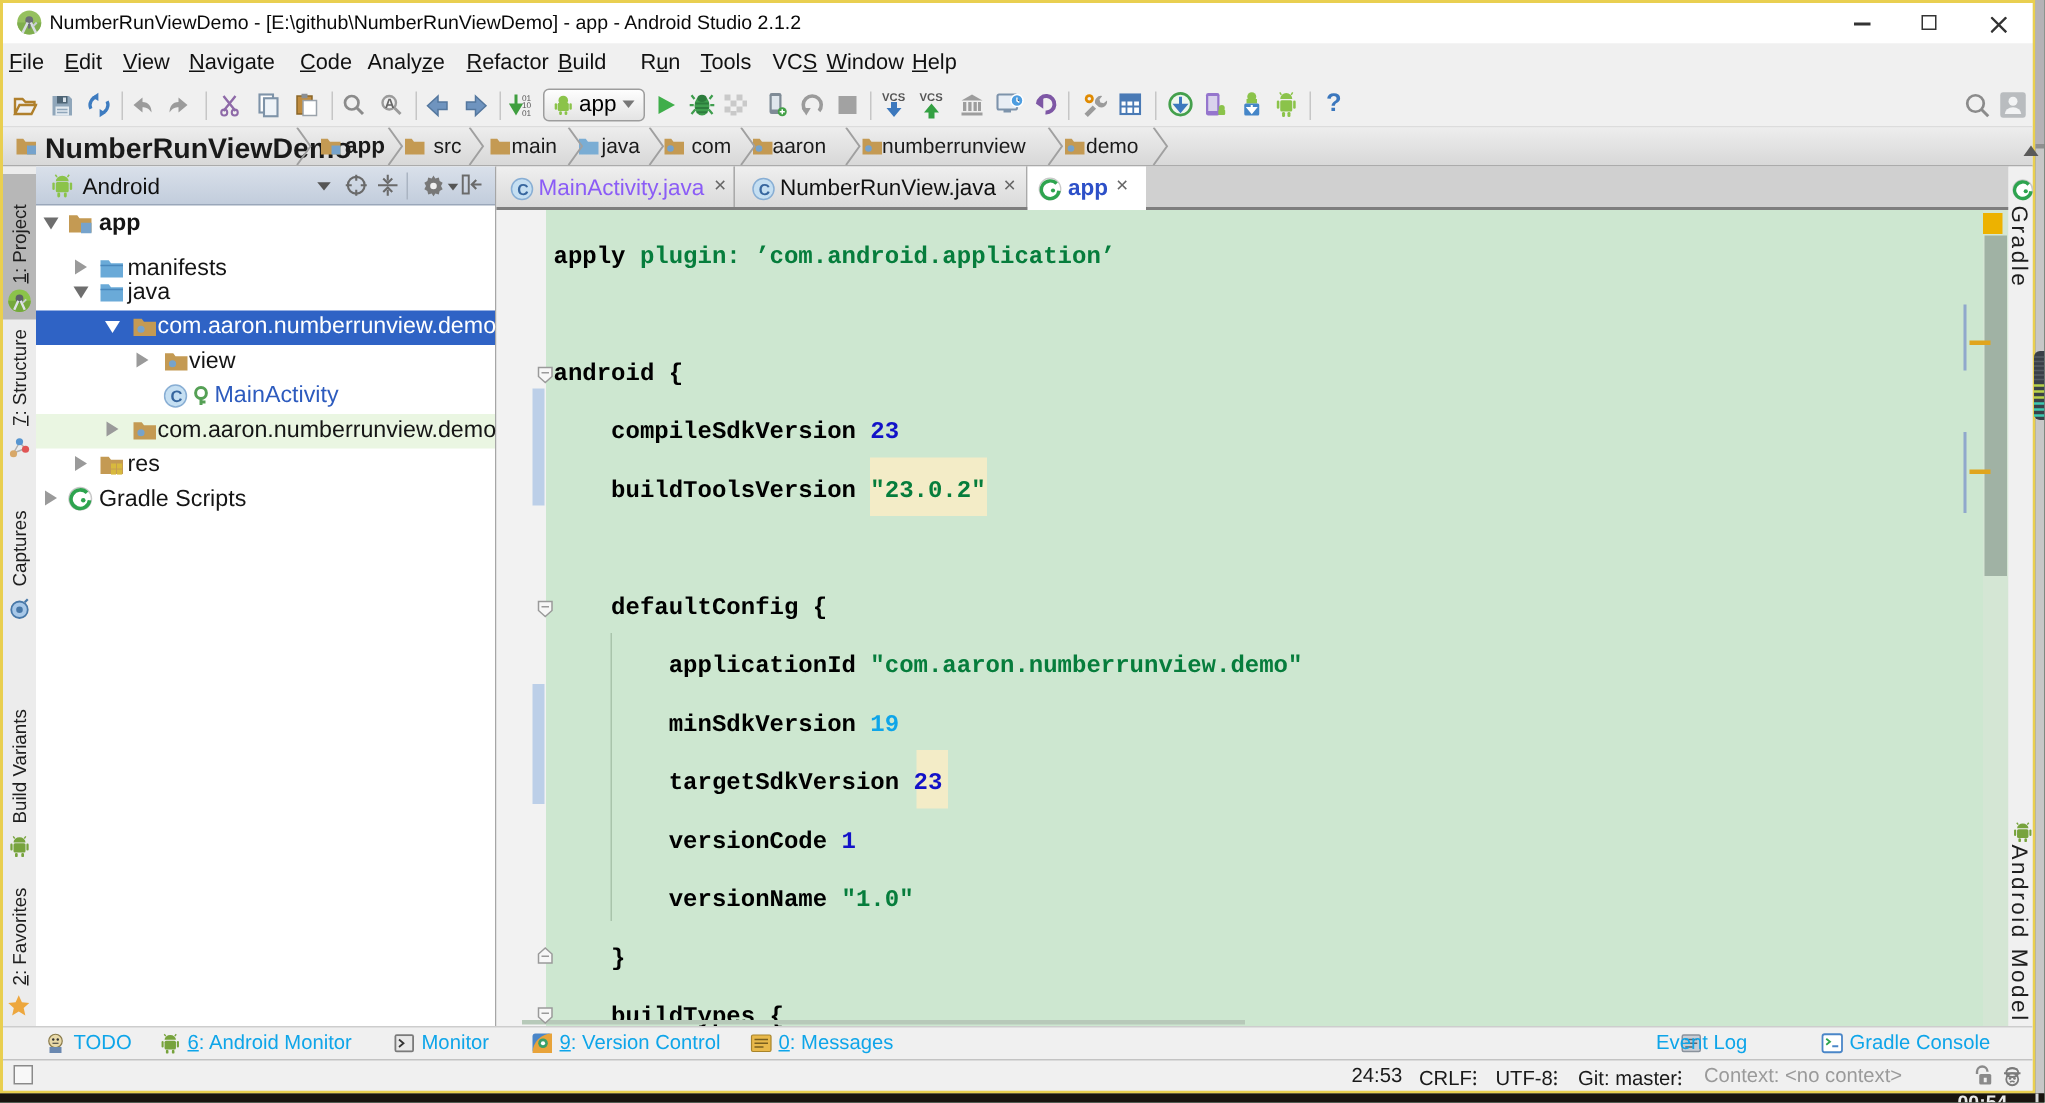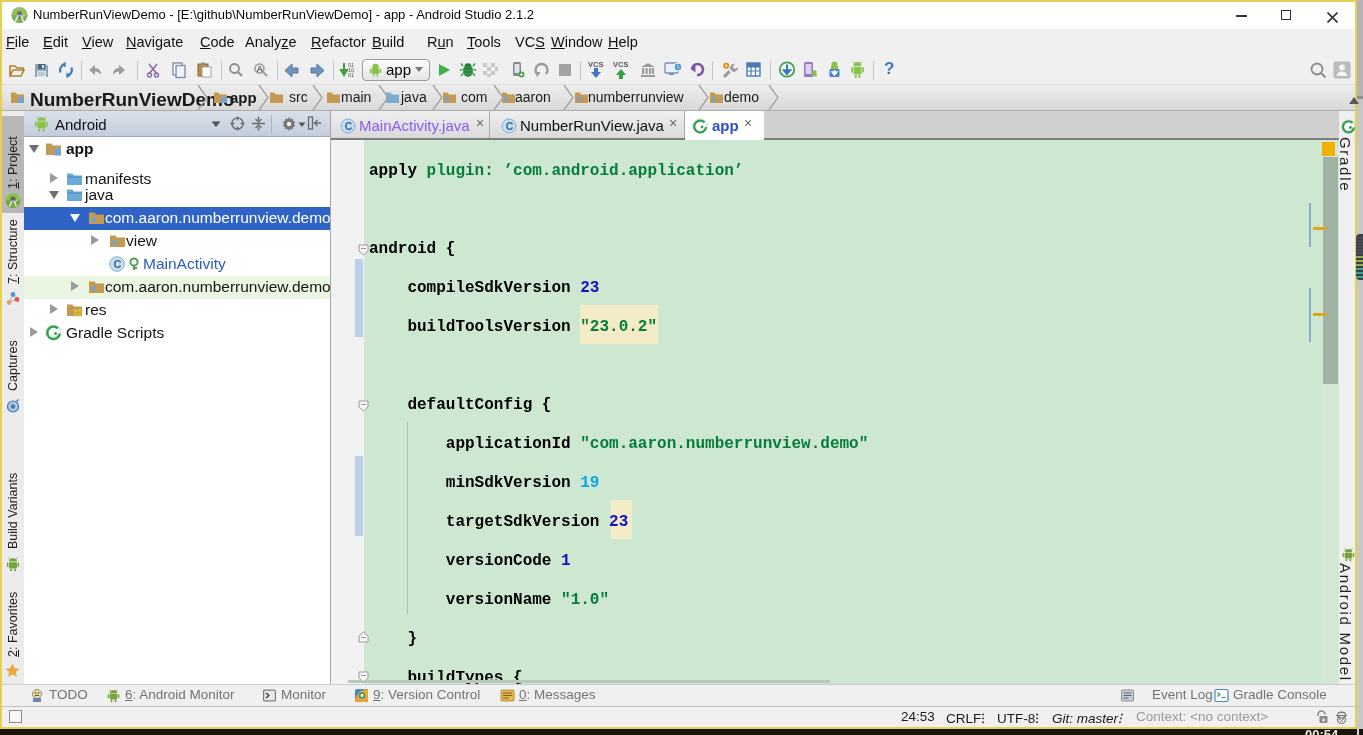--- a/index.html
+++ b/index.html
@@ -628,21 +628,21 @@
     </svg>
  <div class="abs" style="left:712px;top:6px;color:#2d50c8;font-weight:bold;">app</div>
  <div class="abs" style="left:744px;top:4px;color:#666;font-size:14px;">×</div>
  <div class="abs" style="left:331px;top:27px;width:1008px;height:2px;background:#7e7e7e;"></div>
  <div class="abs" style="left:685px;top:27px;width:79px;height:2px;background:#fff;"></div>
 </div>
 
 <div class="abs" style="left:1339px;top:111px;width:16px;height:573px;background:#f0f0f0;" id="rstripe"></div>
 
 <div class="abs" style="left:2px;top:684px;width:1353px;height:22px;background:#f0f0f0;border-top:1px solid #cdcdcd;box-sizing:border-box;" id="bottombar"></div>
-<div id="bottomitems" style="position:absolute;left:0;top:684px;width:1333px;height:22px;font-size:13.5px;color:#737373;">
+<div id="bottomitems" style="position:absolute;left:0;top:684px;width:1333px;height:22px;font-size:13.5px;color:#0ea5e9;">
  <svg class="abs" style="left:30px;top:4px" width="15" height="15">
       <circle cx="7" cy="6" r="4.5" fill="#e8d9a8" stroke="#8a7a4a" stroke-width="0.8"></circle>
       <circle cx="5.5" cy="5" r="0.8" fill="#333"></circle>
       <circle cx="8.5" cy="5" r="0.8" fill="#333"></circle>
       <path d="M5 7.5 h4" stroke="#333" stroke-width="0.8"></path>
       <path d="M3 10 h8 v4 h-8 z" fill="#6a88b0"></path>
     </svg>
  <span class="abs" style="left:49px;top:3px;">TODO</span>
  <svg class="abs" style="left:106px;top:4px" width="15" height="15">
       <g fill="#77a33c">
@@ -671,36 +671,36 @@
  <span class="abs" style="left:373px;top:3px;"><u>9</u>: Version Control</span>
  <svg class="abs" style="left:500px;top:4px" width="15" height="15">
       <rect x="1" y="2" width="13" height="11" rx="1" fill="#e8b84a" stroke="#a8842a" stroke-width="0.8"></rect>
       <path d="M3 5 h9 M3 7.5 h9 M3 10 h6" stroke="#7a5f1e" stroke-width="1"></path>
     </svg>
  <span class="abs" style="left:519px;top:3px;"><u>0</u>: Messages</span>
  <svg class="abs" style="left:1120px;top:4px" width="15" height="15">
       <rect x="1.5" y="2" width="12" height="11" rx="1" fill="#c8cdd4" stroke="#8a929c" stroke-width="1"></rect>
       <path d="M3.5 5 h8 M3.5 7.5 h8 M3.5 10 h5" stroke="#5a646e" stroke-width="1"></path>
     </svg>
- <span class="abs" style="left:1152px;top:3px;">Event Log</span>
+ <span class="abs" style="left:1104px;top:3px;">Event Log</span>
  <svg class="abs" style="left:1214px;top:4px" width="15" height="15">
       <rect x="1" y="1.5" width="13" height="12" rx="1.5" fill="#fff" stroke="#4a86c8" stroke-width="1.2"></rect>
       <path d="M3.5 4.5 l2.5 2 -2.5 2" fill="none" stroke="#2ea44f" stroke-width="1.2"></path>
       <path d="M7.5 9.5 h4" stroke="#4a86c8" stroke-width="1.2"></path>
     </svg>
  <span class="abs" style="left:1233px;top:3px;">Gradle Console</span>
 </div>
 
 <div class="abs" style="left:2px;top:706px;width:1353px;height:21px;background:#f0f0f0;border-top:1px solid #c3c3c3;box-sizing:border-box;" id="statusbar"></div>
 <div id="statusitems" style="position:absolute;left:0;top:706px;width:1363px;height:21px;font-size:13.5px;color:#1a1a1a;">
  <div class="abs" style="left:9px;top:4px;width:11px;height:11px;border:1.4px solid #8a8a8a;background:#f8f8f8;"></div>
  <span class="abs" style="left:901px;top:3px;">24:53</span>
  <span class="abs" style="left:946px;top:3px;">CRLF⁝</span>
  <span class="abs" style="left:997px;top:3px;">UTF-8⁝</span>
- <span class="abs" style="left:1052px;top:3px;font-style:italic;">Git: master⁝</span>
+ <span class="abs" style="left:1052px;top:3px;">Git: master⁝</span>
  <span class="abs" style="left:1136px;top:3px;color:#9a9a9a;">Context: &lt;no context&gt;</span>
  <svg class="abs" style="left:1315px;top:4px" width="13" height="14">
       <path d="M3 6 V4.5 a3.5 3.5 0 0 1 7 0" fill="none" stroke="#8a8a8a" stroke-width="1.6"></path>
       <rect x="4.5" y="6" width="8" height="7" rx="1" fill="#8a8a8a"></rect>
       <rect x="7.5" y="8.5" width="2" height="3" fill="#f0f0f0"></rect>
     </svg>
  <svg class="abs" style="left:1334px;top:3px" width="15" height="16">
       <ellipse cx="7.5" cy="6" rx="4" ry="3" fill="none" stroke="#7a7a7a" stroke-width="1.2"></ellipse>
       <path d="M2 6.5 h11 M4 4 a7 5 0 0 1 7 0" fill="none" stroke="#7a7a7a" stroke-width="1.2"></path>
       <circle cx="7.5" cy="10.5" r="4" fill="none" stroke="#7a7a7a" stroke-width="1.2"></circle>

